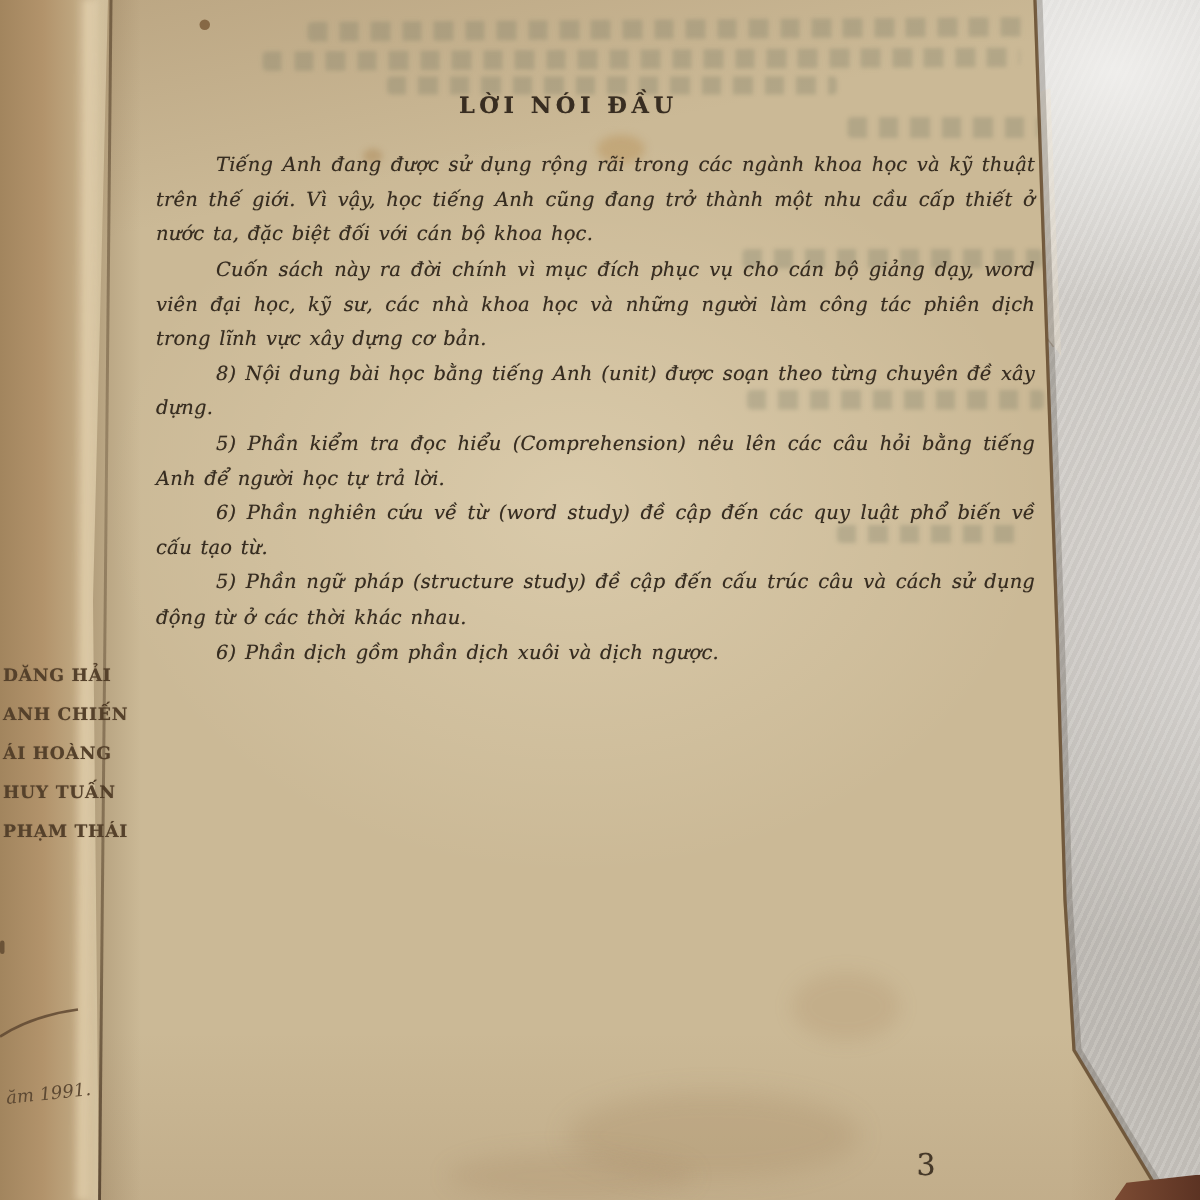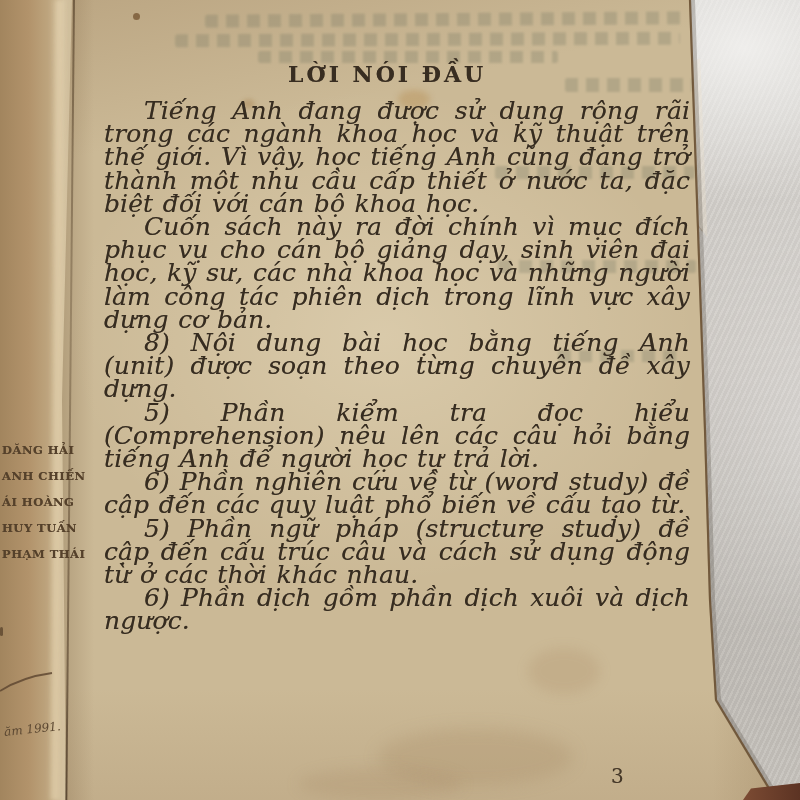--- a/index.html
+++ b/index.html
@@ -98,31 +98,31 @@
   .stain { position:absolute; z-index:4; border-radius:50%; }
   .stain-dot   { left:133px; top:13px;  width:7px;   height:7px;  background:rgba(120,88,52,.8); filter:blur(.5px); }
   .stain-title { left:398px; top:90px;  width:32px;  height:19px; background:rgba(175,125,55,.3); filter:blur(3px); }
   .stain-small { left:242px; top:99px;  width:13px;  height:10px; background:rgba(160,115,60,.32); filter:blur(2px); }
   .stain-bottom{ left:378px; top:728px; width:195px; height:58px; background:rgba(152,116,76,.18); filter:blur(8px); }
   .stain-mid   { left:528px; top:648px; width:72px;  height:46px; background:rgba(152,116,76,.15); filter:blur(6px); }
   .stain-foot  { left:298px; top:768px; width:165px; height:32px; background:rgba(152,116,76,.14); filter:blur(7px); }
 
   
   .foreword-title {
-    position:absolute; left:288px; top:61px; z-index:5;
-    font-weight:bold; font-size:22px; letter-spacing:3px; color:#382d21;
+    position:absolute; left:306px; top:61px; z-index:5;
+    font-weight:bold; font-size:15px; letter-spacing:3px; color:#382d21;
     white-space:nowrap; text-shadow:0 0 .5px rgba(56,45,33,.55);
   }
   .body-text {
     position:absolute; left:104px; top:99px; width:586px; z-index:5;
     color:#362c20;
   }
   .body-text p {
     margin:0; text-indent:40px; text-align:justify;
-    font-style:italic; font-size:25px; line-height:23.2px;
+    font-style:italic; font-size:13px; line-height:23.2px;
     letter-spacing:.1px; word-spacing:1.5px;
     text-shadow:0 0 .5px rgba(54,44,32,.5);
   }
   .page-number {
     position:absolute; left:611px; top:764px; z-index:5;
     font-size:20px; color:#453828; text-shadow:0 0 .5px rgba(69,56,40,.5);
   }
   .edge-svg { position:absolute; left:0; top:0; z-index:5; pointer-events:none; }
 </style>
 </head>
@@ -170,21 +170,21 @@
   <div class="stain stain-title"></div>
   <div class="stain stain-small"></div>
   <div class="stain stain-bottom"></div>
   <div class="stain stain-mid"></div>
   <div class="stain stain-foot"></div>
 
   <div class="foreword-title">LỜI NÓI ĐẦU</div>
 
   <div class="body-text">
     <p>Tiếng Anh đang được sử dụng rộng rãi trong các ngành khoa học và kỹ thuật trên thế giới. Vì vậy, học tiếng Anh cũng đang trở thành một nhu cầu cấp thiết ở nước ta, đặc biệt đối với cán bộ khoa học.</p>
-    <p>Cuốn sách này ra đời chính vì mục đích phục vụ cho cán bộ giảng dạy, sinh viên đại học, kỹ sư, các nhà khoa học và những người làm công tác phiên dịch trong lĩnh vực xây dựng cơ bản.</p>
+    <p>Cuốn sách này ra đời chính vì mục đích phục vụ cho cán bộ giảng dạy, word viên đại học, kỹ sư, các nhà khoa học và những người làm công tác phiên dịch trong lĩnh vực xây dựng cơ bản.</p>
     <p>8) Nội dung bài học bằng tiếng Anh (unit) được soạn theo từng chuyên đề xây dựng.</p>
     <p>5) Phần kiểm tra đọc hiểu (Comprehension) nêu lên các câu hỏi bằng tiếng Anh để người học tự trả lời.</p>
     <p>6) Phần nghiên cứu về từ (word study) đề cập đến các quy luật phổ biến về cấu tạo từ.</p>
     <p>5) Phần ngữ pháp (structure study) đề cập đến cấu trúc câu và cách sử dụng động từ ở các thời khác nhau.</p>
     <p>6) Phần dịch gồm phần dịch xuôi và dịch ngược.</p>
   </div>
 
   <div class="page-number">3</div>
 
   <svg class="edge-svg" width="800" height="800">

